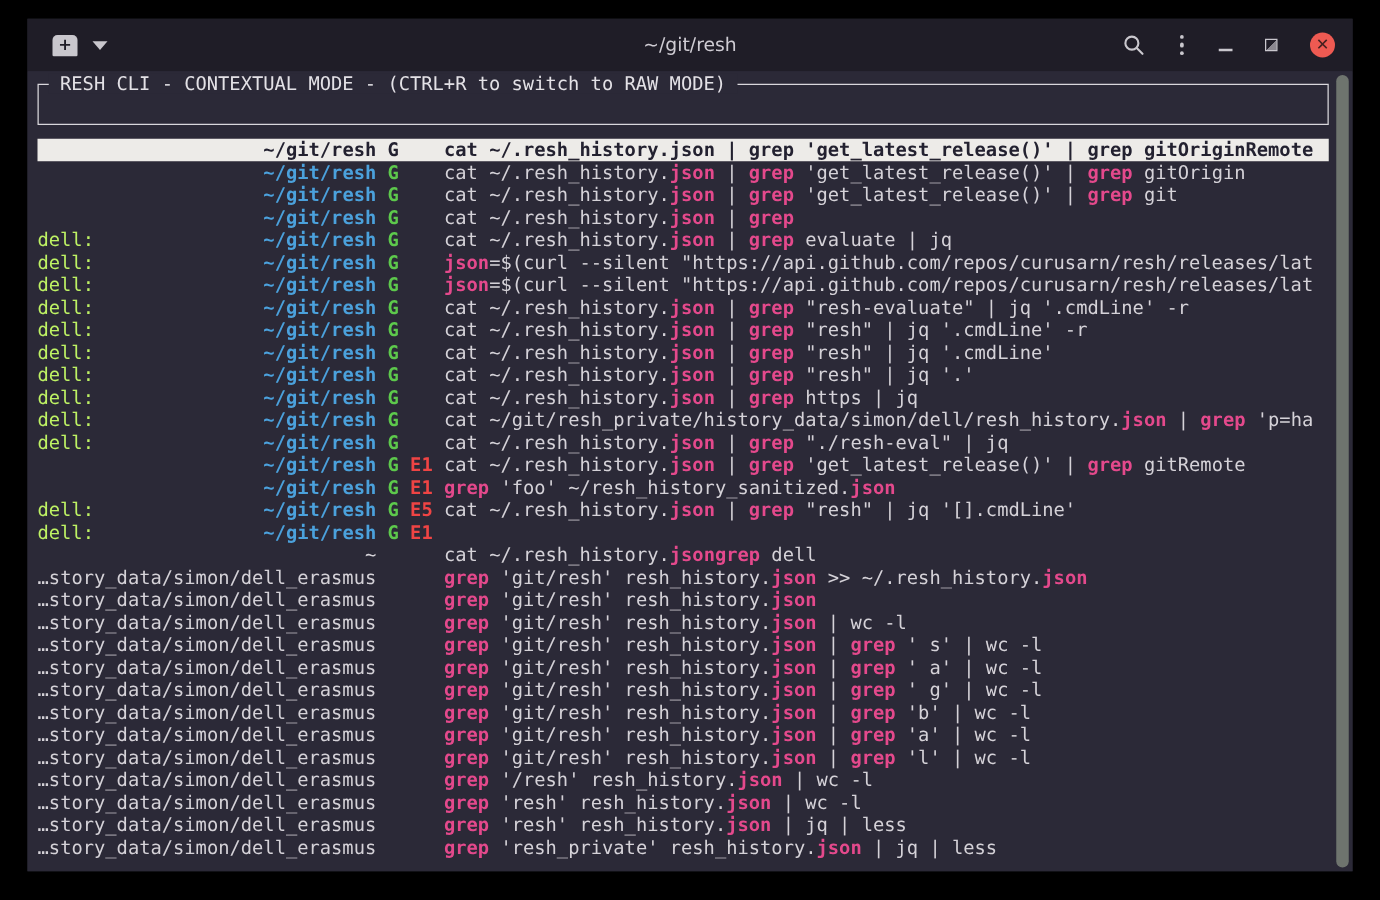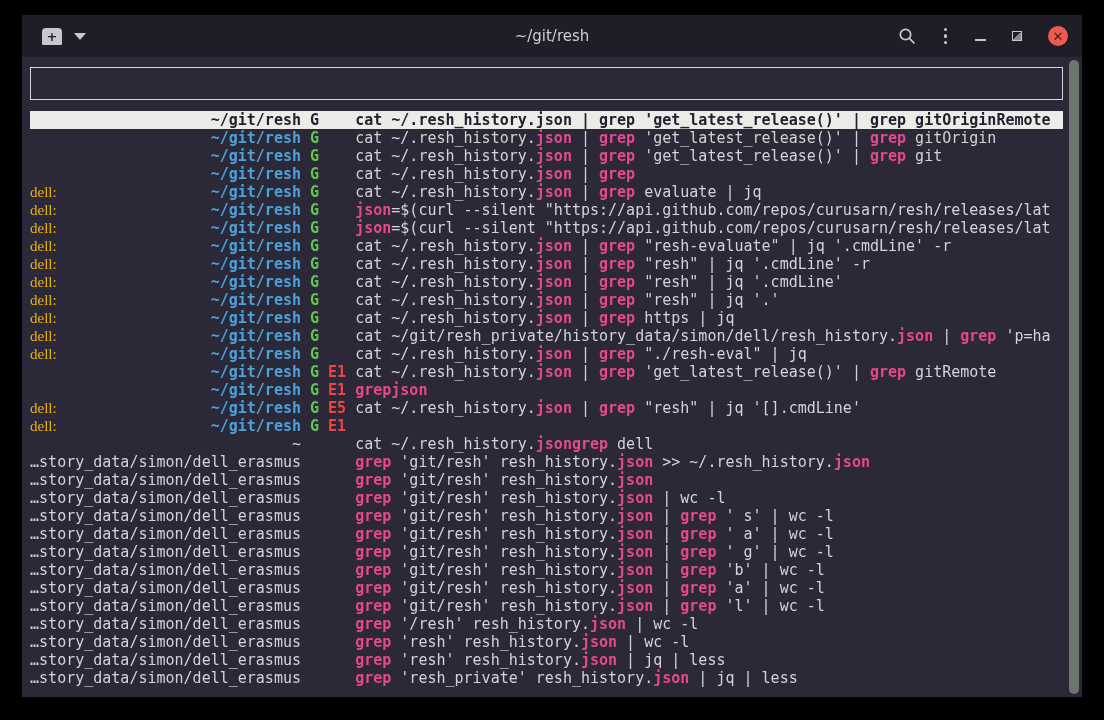--- a/index.html
+++ b/index.html
@@ -53,21 +53,21 @@
   }
   .panel-title {
     position:absolute; top:-9px; left:8px; background:#2b2937;
     color:#e3e1e6; font-size:15px; line-height:16px; white-space:pre;
   }
   .query { line-height:29px; padding-left:2px; color:#e3e1e6; white-space:pre; }
 
   .rows { margin-top:11px; width:1033px; }
   .row { display:flex; height:18px; line-height:18px; white-space:pre; overflow:hidden; }
   .hostdir { display:inline-flex; justify-content:space-between; width:271px; flex:none; }
-  .host { color:#eab308;font-family:Liberation Serif, serif; }
+  .host { color:#bef264; }
   .dir.accent { color:#4ba1dc; font-weight:bold; }
   .dir.plain { color:#d5d2d8; }
   .flags { white-space:pre; }
   .flag-g { color:#5dc94c; font-weight:bold; }
   .flag-e { color:#ef4444; font-weight:bold; }
   .cmd { white-space:pre; }
   .hl { color:#e4498c; font-weight:bold; }
   .row.sel { background:#edebe8; font-weight:bold; }
   .row.sel span { color:#232130 !important; font-weight:bold; }
 
@@ -104,38 +104,39 @@
       <div class="btn-min"></div>
       <div class="btn-restore"></div>
       <div class="btn-close">
           <span>✕</span>
         </div>
     </div>
   </div>
 
   <div class="terminal">
     <div class="search-panel">
+      <div class="panel-title"> RESH CLI - CONTEXTUAL MODE - (CTRL+R to switch to RAW MODE) </div>
     </div>
     <div class="rows" id="rows">
         <div class="row sel"><span class="hostdir"><span class="host"></span><span class="dir accent">~/git/resh</span></span><span class="flags"><span> </span><span class="flag-g">G</span><span>    </span></span><span class="cmd">cat ~/.resh_history.</span><span class="cmd hl">json</span><span class="cmd"> | </span><span class="cmd hl">grep</span><span class="cmd"> 'get_latest_release()' | </span><span class="cmd hl">grep</span><span class="cmd"> gitOriginRemote</span></div>
         <div class="row"><span class="hostdir"><span class="host"></span><span class="dir accent">~/git/resh</span></span><span class="flags"><span> </span><span class="flag-g">G</span><span>    </span></span><span class="cmd">cat ~/.resh_history.</span><span class="cmd hl">json</span><span class="cmd"> | </span><span class="cmd hl">grep</span><span class="cmd"> 'get_latest_release()' | </span><span class="cmd hl">grep</span><span class="cmd"> gitOrigin</span></div>
         <div class="row"><span class="hostdir"><span class="host"></span><span class="dir accent">~/git/resh</span></span><span class="flags"><span> </span><span class="flag-g">G</span><span>    </span></span><span class="cmd">cat ~/.resh_history.</span><span class="cmd hl">json</span><span class="cmd"> | </span><span class="cmd hl">grep</span><span class="cmd"> 'get_latest_release()' | </span><span class="cmd hl">grep</span><span class="cmd"> git</span></div>
         <div class="row"><span class="hostdir"><span class="host"></span><span class="dir accent">~/git/resh</span></span><span class="flags"><span> </span><span class="flag-g">G</span><span>    </span></span><span class="cmd">cat ~/.resh_history.</span><span class="cmd hl">json</span><span class="cmd"> | </span><span class="cmd hl">grep</span></div>
         <div class="row"><span class="hostdir"><span class="host">dell:</span><span class="dir accent">~/git/resh</span></span><span class="flags"><span> </span><span class="flag-g">G</span><span>    </span></span><span class="cmd">cat ~/.resh_history.</span><span class="cmd hl">json</span><span class="cmd"> | </span><span class="cmd hl">grep</span><span class="cmd"> evaluate | jq</span></div>
         <div class="row"><span class="hostdir"><span class="host">dell:</span><span class="dir accent">~/git/resh</span></span><span class="flags"><span> </span><span class="flag-g">G</span><span>    </span></span><span class="cmd hl">json</span><span class="cmd">=$(curl --silent "https://api.github.com/repos/curusarn/resh/releases/lat</span></div>
         <div class="row"><span class="hostdir"><span class="host">dell:</span><span class="dir accent">~/git/resh</span></span><span class="flags"><span> </span><span class="flag-g">G</span><span>    </span></span><span class="cmd hl">json</span><span class="cmd">=$(curl --silent "https://api.github.com/repos/curusarn/resh/releases/lat</span></div>
         <div class="row"><span class="hostdir"><span class="host">dell:</span><span class="dir accent">~/git/resh</span></span><span class="flags"><span> </span><span class="flag-g">G</span><span>    </span></span><span class="cmd">cat ~/.resh_history.</span><span class="cmd hl">json</span><span class="cmd"> | </span><span class="cmd hl">grep</span><span class="cmd"> "resh-evaluate" | jq '.cmdLine' -r</span></div>
         <div class="row"><span class="hostdir"><span class="host">dell:</span><span class="dir accent">~/git/resh</span></span><span class="flags"><span> </span><span class="flag-g">G</span><span>    </span></span><span class="cmd">cat ~/.resh_history.</span><span class="cmd hl">json</span><span class="cmd"> | </span><span class="cmd hl">grep</span><span class="cmd"> "resh" | jq '.cmdLine' -r</span></div>
         <div class="row"><span class="hostdir"><span class="host">dell:</span><span class="dir accent">~/git/resh</span></span><span class="flags"><span> </span><span class="flag-g">G</span><span>    </span></span><span class="cmd">cat ~/.resh_history.</span><span class="cmd hl">json</span><span class="cmd"> | </span><span class="cmd hl">grep</span><span class="cmd"> "resh" | jq '.cmdLine'</span></div>
         <div class="row"><span class="hostdir"><span class="host">dell:</span><span class="dir accent">~/git/resh</span></span><span class="flags"><span> </span><span class="flag-g">G</span><span>    </span></span><span class="cmd">cat ~/.resh_history.</span><span class="cmd hl">json</span><span class="cmd"> | </span><span class="cmd hl">grep</span><span class="cmd"> "resh" | jq '.'</span></div>
         <div class="row"><span class="hostdir"><span class="host">dell:</span><span class="dir accent">~/git/resh</span></span><span class="flags"><span> </span><span class="flag-g">G</span><span>    </span></span><span class="cmd">cat ~/.resh_history.</span><span class="cmd hl">json</span><span class="cmd"> | </span><span class="cmd hl">grep</span><span class="cmd"> https | jq</span></div>
         <div class="row"><span class="hostdir"><span class="host">dell:</span><span class="dir accent">~/git/resh</span></span><span class="flags"><span> </span><span class="flag-g">G</span><span>    </span></span><span class="cmd">cat ~/git/resh_private/history_data/simon/dell/resh_history.</span><span class="cmd hl">json</span><span class="cmd"> | </span><span class="cmd hl">grep</span><span class="cmd"> 'p=ha</span></div>
         <div class="row"><span class="hostdir"><span class="host">dell:</span><span class="dir accent">~/git/resh</span></span><span class="flags"><span> </span><span class="flag-g">G</span><span>    </span></span><span class="cmd">cat ~/.resh_history.</span><span class="cmd hl">json</span><span class="cmd"> | </span><span class="cmd hl">grep</span><span class="cmd"> "./resh-eval" | jq</span></div>
         <div class="row"><span class="hostdir"><span class="host"></span><span class="dir accent">~/git/resh</span></span><span class="flags"><span> </span><span class="flag-g">G</span><span> </span><span class="flag-e">E1</span><span> </span></span><span class="cmd">cat ~/.resh_history.</span><span class="cmd hl">json</span><span class="cmd"> | </span><span class="cmd hl">grep</span><span class="cmd"> 'get_latest_release()' | </span><span class="cmd hl">grep</span><span class="cmd"> gitRemote</span></div>
-        <div class="row"><span class="hostdir"><span class="host"></span><span class="dir accent">~/git/resh</span></span><span class="flags"><span> </span><span class="flag-g">G</span><span> </span><span class="flag-e">E1</span><span> </span></span><span class="cmd hl">grep</span><span class="cmd hl">json</span></div>
+        <div class="row"><span class="hostdir"><span class="host"></span><span class="dir accent">~/git/resh</span></span><span class="flags"><span> </span><span class="flag-g">G</span><span> </span><span class="flag-e">E1</span><span> </span></span><span class="cmd hl">grep</span><span class="cmd"> 'foo' ~/resh_history_sanitized.</span><span class="cmd hl">json</span></div>
         <div class="row"><span class="hostdir"><span class="host">dell:</span><span class="dir accent">~/git/resh</span></span><span class="flags"><span> </span><span class="flag-g">G</span><span> </span><span class="flag-e">E5</span><span> </span></span><span class="cmd">cat ~/.resh_history.</span><span class="cmd hl">json</span><span class="cmd"> | </span><span class="cmd hl">grep</span><span class="cmd"> "resh" | jq '[].cmdLine'</span></div>
         <div class="row"><span class="hostdir"><span class="host">dell:</span><span class="dir accent">~/git/resh</span></span><span class="flags"><span> </span><span class="flag-g">G</span><span> </span><span class="flag-e">E1</span><span> </span></span></div>
         <div class="row"><span class="hostdir"><span class="host"></span><span class="dir plain">~</span></span><span class="flags"><span>      </span></span><span class="cmd">cat ~/.resh_history.</span><span class="cmd hl">json</span><span class="cmd hl">grep</span><span class="cmd"> dell</span></div>
         <div class="row"><span class="hostdir"><span class="host"></span><span class="dir plain">…story_data/simon/dell_erasmus</span></span><span class="flags"><span>      </span></span><span class="cmd hl">grep</span><span class="cmd"> 'git/resh' resh_history.</span><span class="cmd hl">json</span><span class="cmd"> &gt;&gt; ~/.resh_history.</span><span class="cmd hl">json</span></div>
         <div class="row"><span class="hostdir"><span class="host"></span><span class="dir plain">…story_data/simon/dell_erasmus</span></span><span class="flags"><span>      </span></span><span class="cmd hl">grep</span><span class="cmd"> 'git/resh' resh_history.</span><span class="cmd hl">json</span></div>
         <div class="row"><span class="hostdir"><span class="host"></span><span class="dir plain">…story_data/simon/dell_erasmus</span></span><span class="flags"><span>      </span></span><span class="cmd hl">grep</span><span class="cmd"> 'git/resh' resh_history.</span><span class="cmd hl">json</span><span class="cmd"> | wc -l</span></div>
         <div class="row"><span class="hostdir"><span class="host"></span><span class="dir plain">…story_data/simon/dell_erasmus</span></span><span class="flags"><span>      </span></span><span class="cmd hl">grep</span><span class="cmd"> 'git/resh' resh_history.</span><span class="cmd hl">json</span><span class="cmd"> | </span><span class="cmd hl">grep</span><span class="cmd"> ' s' | wc -l</span></div>
         <div class="row"><span class="hostdir"><span class="host"></span><span class="dir plain">…story_data/simon/dell_erasmus</span></span><span class="flags"><span>      </span></span><span class="cmd hl">grep</span><span class="cmd"> 'git/resh' resh_history.</span><span class="cmd hl">json</span><span class="cmd"> | </span><span class="cmd hl">grep</span><span class="cmd"> ' a' | wc -l</span></div>
         <div class="row"><span class="hostdir"><span class="host"></span><span class="dir plain">…story_data/simon/dell_erasmus</span></span><span class="flags"><span>      </span></span><span class="cmd hl">grep</span><span class="cmd"> 'git/resh' resh_history.</span><span class="cmd hl">json</span><span class="cmd"> | </span><span class="cmd hl">grep</span><span class="cmd"> ' g' | wc -l</span></div>
         <div class="row"><span class="hostdir"><span class="host"></span><span class="dir plain">…story_data/simon/dell_erasmus</span></span><span class="flags"><span>      </span></span><span class="cmd hl">grep</span><span class="cmd"> 'git/resh' resh_history.</span><span class="cmd hl">json</span><span class="cmd"> | </span><span class="cmd hl">grep</span><span class="cmd"> 'b' | wc -l</span></div>

